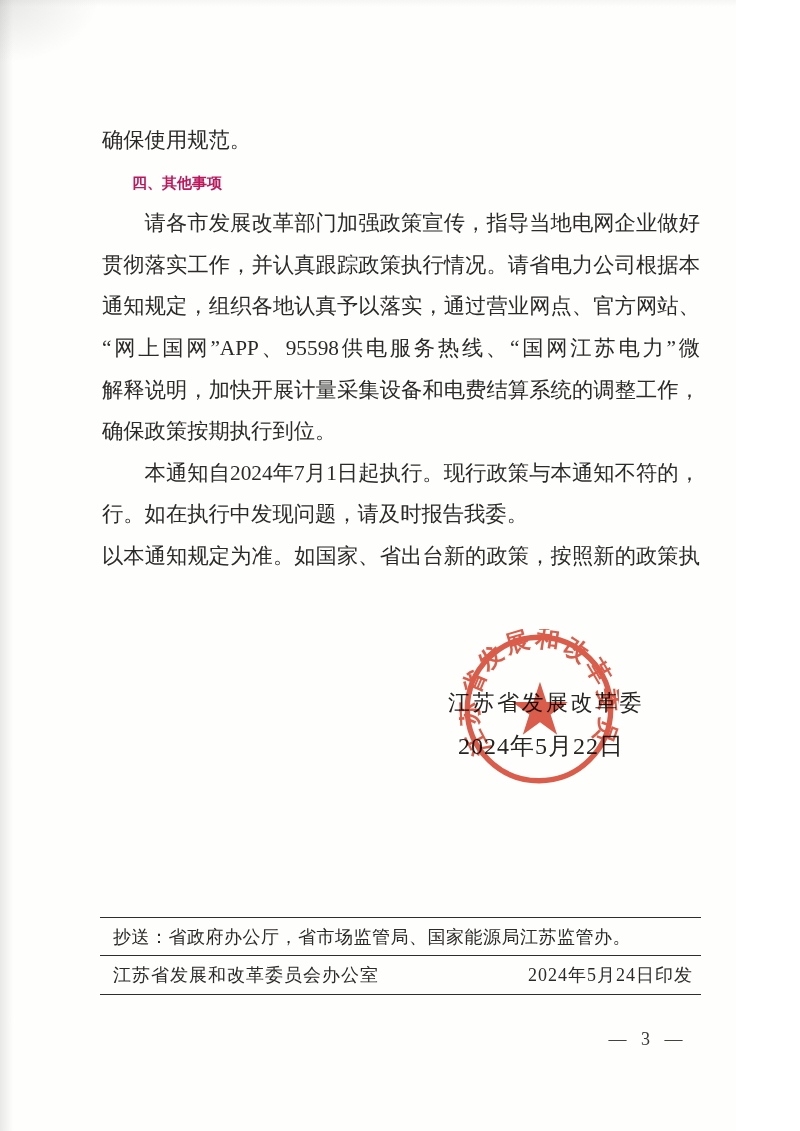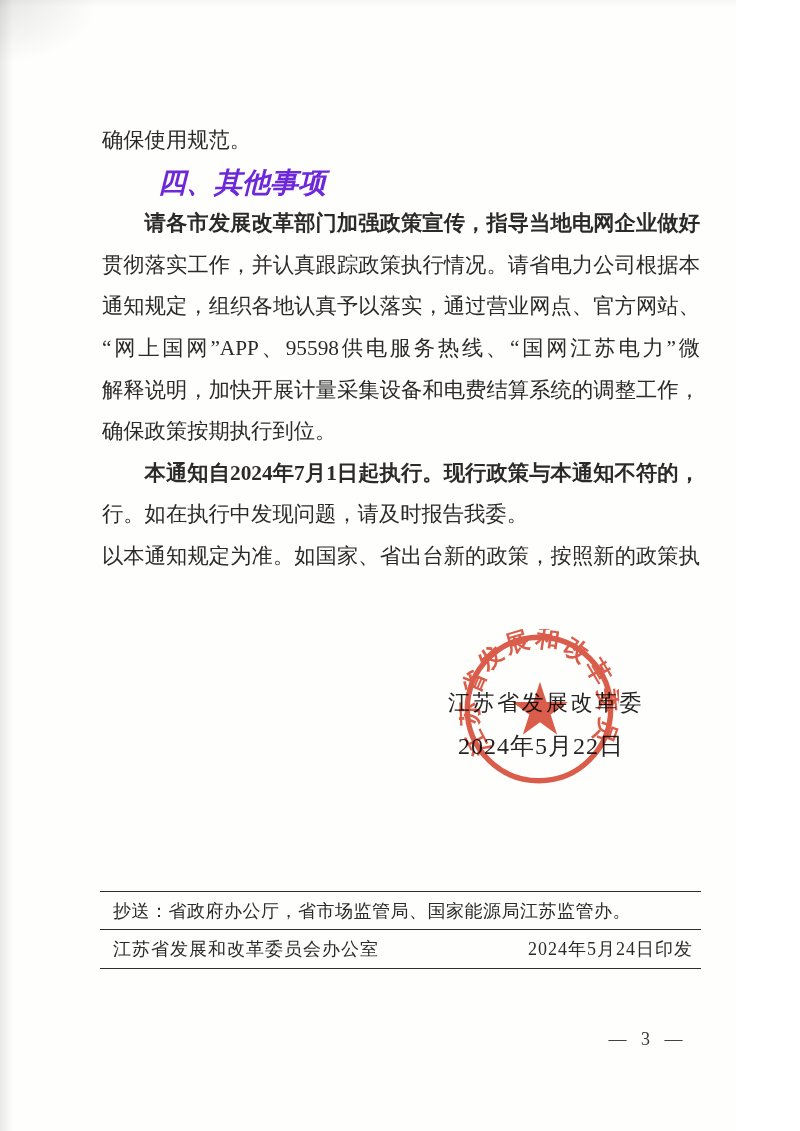--- a/index.html
+++ b/index.html
@@ -20,43 +20,43 @@
       linear-gradient(to right, rgba(120,120,116,0.16), rgba(255,255,255,0) 13px),
       linear-gradient(to bottom, rgba(140,140,136,0.07), rgba(255,255,255,0) 7px);
   }
 
   .body-text {
     position:absolute; left:102px; top:120px; width:598px;
     font-size:21.3px; line-height:41.6px;
   }
   .body-line { margin:0; white-space:nowrap; }
   .fill { text-align:justify; text-align-last:justify; white-space:normal; }
-  .indent { text-indent:2em;font-weight:bold; }
+  .indent { text-indent:2em; }
   .heading-line {
     font-family:"Liberation Sans","DejaVu Sans",sans-serif;
-    font-weight:700; font-size:28px; text-indent:2em; color:#6d28d9;font-style:italic;
+    font-weight:700; font-size:15px; text-indent:2em; color:#be185d;
   }
 
   .sig-issuer {
     position:absolute; left:448px; top:688px; width:205px;
     text-align:left; font-size:22px; letter-spacing:2.5px; color:#262522;
   }
   .sig-date {
     position:absolute; left:440px; top:730px; width:202px;
     text-align:center; font-size:24px; letter-spacing:1px; color:#262522;
   }
 
   .seal {
     position:absolute; left:459px; top:629px; width:160px; height:160px;
     opacity:0.87; mix-blend-mode:multiply;
   }
   .seal-text { font-family:"Liberation Serif","DejaVu Serif",serif; font-weight:600; }
 
   .footer {
-    position:absolute; left:100px; top:891px; width:601px;
+    position:absolute; left:100px; top:917px; width:601px;
     border-top:1.5px solid #2e2d2b; border-bottom:1.5px solid #2e2d2b;
     font-size:18px; color:#2b2a28;
   }
   .footer-row { box-sizing:border-box; height:38px; display:flex; align-items:center; }
   .cc-row { border-bottom:1.5px solid #2e2d2b; padding-left:13px; letter-spacing:0.5px; }
   .office-row { justify-content:space-between; padding-left:13px; padding-right:8px; letter-spacing:1px; }
 
   .page-number {
     position:absolute; left:583px; top:1029px; width:130px;
     text-align:center; font-size:18px; letter-spacing:5px; color:#3a3936;

